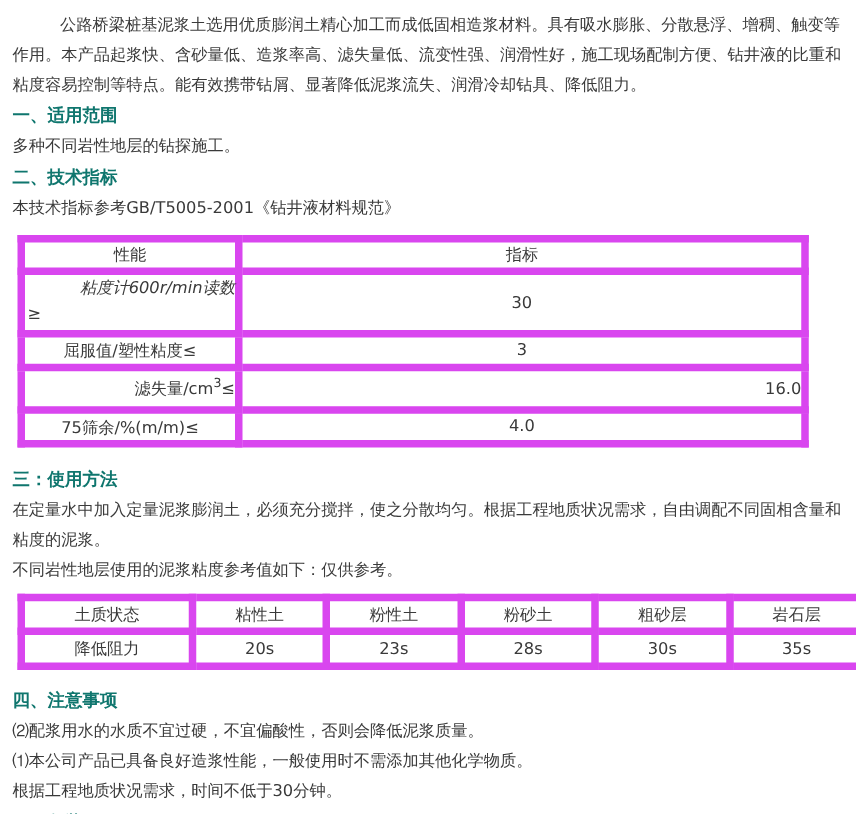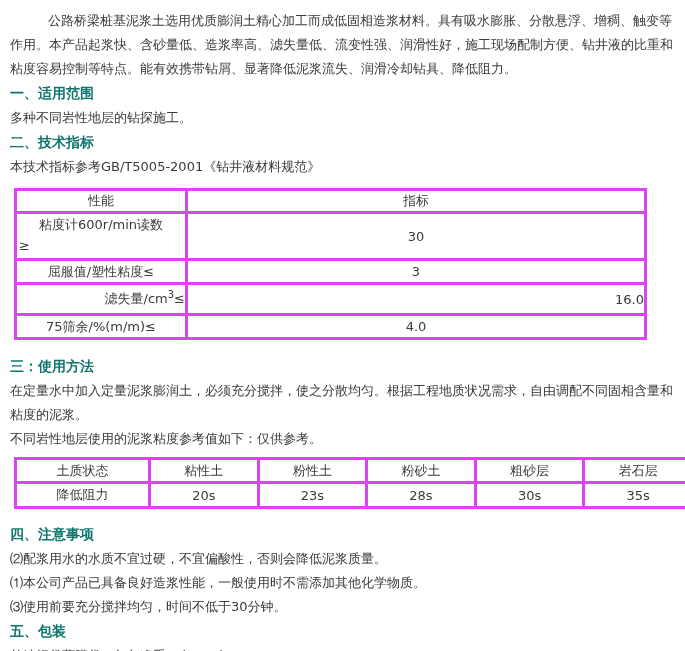--- a/index.html
+++ b/index.html
@@ -30,40 +30,40 @@
     font-size: 14px;
     font-weight: bold;
     color: #0f766e;
     line-height: 25px;
   }
   table {
     border-collapse: collapse;
     table-layout: fixed;
   }
   th, td {
-    border: 3px solid #d946ef;
+    border: 6px solid #d946ef;
     text-align: center;
     vertical-align: middle;
     font-weight: normal;
     font-size: 13px;
     padding: 0;
     color: #3a3a3a;
   }
   
   .spec-table {
     width: 633px;
     margin: 9px 0 14px 4px;
   }
   .spec-table .col1 { width: 168px; }
   .spec-table th { height: 20px; }
   .spec-table td { height: 21px; }
   .spec-table tr.row-tall td { height: 44px; }
   .spec-table tr.row-mid td { height: 28px; text-align: right; }
   .cell-2line { vertical-align: top; }
-  .cell-2line .line-center { text-align: center; line-height: 22px; }
+  .cell-2line .line-center { text-align: right; line-height: 22px; font-style: italic; }
   .cell-2line .line-left { text-align: left; line-height: 20px; padding-left: 2px; }
   sup.cube {
     font-size: 10px;
     line-height: 0;
   }
   
   .visc-table {
     width: 680px;
     margin: 6px 0 13px 4px;
   }
@@ -133,18 +133,18 @@
         <td>28s</td>
         <td>30s</td>
         <td>35s</td>
       </tr>
     </tbody>
   </table>
 
   <h2 class="sec-heading">四、注意事项</h2>
   <p>⑵配浆用水的水质不宜过硬，不宜偏酸性，否则会降低泥浆质量。</p>
   <p>⑴本公司产品已具备良好造浆性能，一般使用时不需添加其他化学物质。</p>
-  <p>⑶使用前要充分搅拌均匀，时间不低于30分钟。</p>
+  <p>根据工程地质状况需求，时间不低于30分钟。</p>
 
   <h2 class="sec-heading">五、包装</h2>
   <p>外编织袋薄膜袋，每包净重25kg/40kg。</p>
 
 </div>
 
 </body></html>

